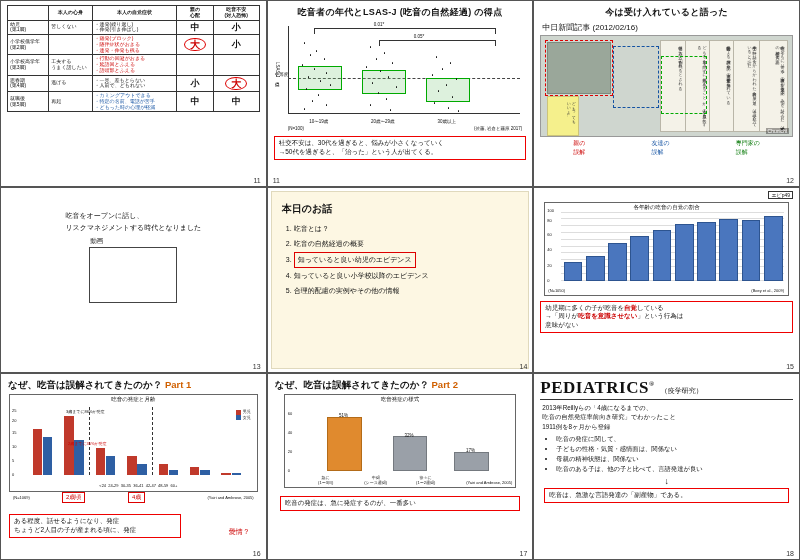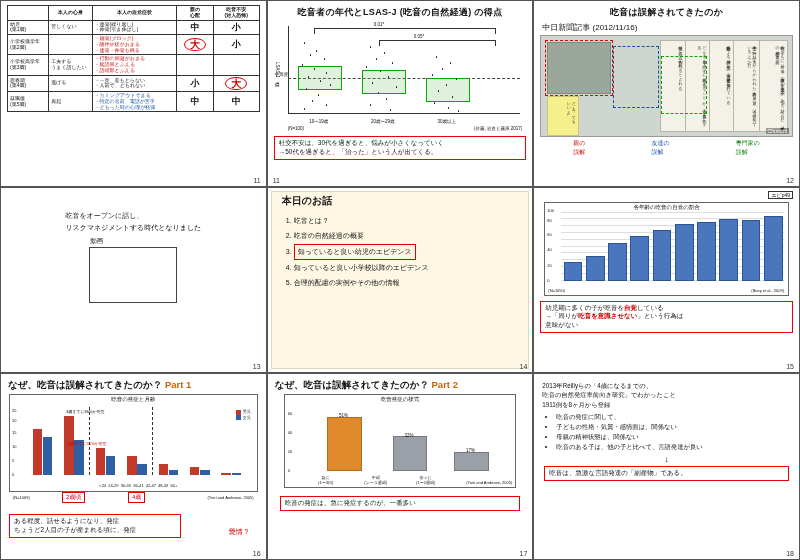--- a/index.html
+++ b/index.html
@@ -50,21 +50,21 @@
   .u-blue{color:#1352a2;}
   .u-green{color:#0a7a0a;}
 
   
   .s13{display:flex;flex-direction:column;align-items:center;justify-content:flex-start;height:100%;}
   .s13 .txt{font-size:7px;line-height:1.7;margin-top:18px;text-align:left;}
   .videoBox{width:86px;height:54px;border:1px solid #444;background:#fff;margin-top:14px;position:relative;}
   .videoBox .cap{position:absolute;top:-11px;left:0;font-size:6.5px;}
 
   
-  .s14{background:#fdf7e3;border:1px solid #e0d9bd;height:100%;box-sizing:border-box;padding:0 8px;}
+  .s14{background:#fdf7e3;border:1px solid #e0d9bd;height:100%;box-sizing:border-box;padding:8px 8px;}
   .s14 h3{font-size:10px;margin:2px 0 6px 2px;font-weight:bold;}
   .s14 ol{margin:0;padding-left:14px;font-size:7px;line-height:2.0;}
   .s14 li{margin-bottom:1px;}
   .hi{border:1.3px solid #d00;display:inline-block;padding:0px 3px;}
 
   
   .epi{position:absolute;right:6px;top:3px;border:1px solid #333;font-size:5px;padding:0 2px;background:#fff;}
   .bc{position:relative;height:92px;margin:10px 4px 0 4px;border:1px solid #666;background:#fff;}
   .bc .plot{position:absolute;left:16px;right:4px;top:10px;bottom:14px;}
   .bc .gl{position:absolute;left:0;right:0;border-top:1px solid #ddd;}
@@ -228,22 +228,22 @@
       <div class="n-lab" style="left:14px;bottom:-1px;">(N=100)</div>
       <div class="n-lab" style="right:4px;bottom:-1px;">(佐藤, 岩倉と藤原 2017)</div>
     </div>
     <div class="callout" style="margin-top:6px;">
       社交不安は、30代を過ぎると、悩みが小さくなっていく<br>→50代を過ぎると、「治った」という人が出てくる。
     </div>
     <div class="pgnum" style="left:5px;right:auto;">11</div>
   </div>
 
   <div class="slide">
-    <div class="s-title">吃音は誤解されてきたのか</div>
-    <div style="font-size:8px;margin:2px 0 2px 2px;">中日新聞記事 (2012/11/16)</div>
+    <div class="s-title">今は受け入れていると語った</div>
+    <div style="font-size:8px;margin:2px 0 2px 2px;">中日新聞記事 (2012/02/16)</div>
     <div class="np-wrap">
       <div class="np-col" style="right:4px;width:26px;">吃音の子どもに寄り添う　保護者の会が交流会を開き、悩みを語り合った。専門家は早期の相談が大切と話す。</div>
       <div class="np-col" style="right:32px;width:24px;">小学生の時に話し方をからかわれた経験を振り返り、今は受け入れていると語った。</div>
       <div class="np-col" style="right:58px;width:22px;">言語聴覚士による訓練や学校との連携の重要性が指摘されている。</div>
       <div class="np-col" style="right:82px;width:22px;">どもる事を隠さずに周囲に伝えることが、本人の負担を軽くする。</div>
       <div class="np-col" style="right:106px;width:20px;">吃音は百人に一人の割合で現れるとされる。</div>
       <div class="np-photo" style="left:6px;top:6px;width:62px;height:50px;"></div>
       <div class="np-yellow" style="left:6px;top:60px;width:26px;height:34px;">どもっても<br>いいよ…</div>
       <div class="np-mask" style="left:4px;top:4px;width:66px;height:54px;"></div>
       <div class="np-mask blue" style="left:72px;top:10px;width:44px;height:60px;"></div>
@@ -411,20 +411,24 @@
       <div class="bcx" style="left:24px;bottom:2px;width:34px;">急に<br>(1〜3日)</div>
       <div class="bcx" style="left:72px;bottom:2px;width:38px;">中間<br>(シース週間)</div>
       <div class="bcx" style="left:122px;bottom:2px;width:38px;">徐々に<br>(1〜2週間)</div>
       <div class="smallsrc" style="right:3px;bottom:2px;">(Yairi and Ambrose, 2005)</div>
     </div>
     <div class="callout" style="margin:8px 6px 0 6px;">吃音の発症は、急に発症するのが、一番多い</div>
     <div class="pgnum">17</div>
   </div>
 
   <div class="slide s18">
+    <div style="display:flex;align-items:baseline;gap:6px;border-bottom:1px solid #333;padding-bottom:1px;">
+      <span class="ped"><span>PEDIATRICS</span><sup>®</sup></span>
+      <span style="font-size:7px;">（疫学研究）</span>
+    </div>
     <p>2013年Reillyらの「4歳になるまでの、<br>吃音の自然発症率前向き研究」でわかったこと<br>1911例を8ヶ月から登録</p>
     <ul>
       <li>吃音の発症に関して、</li>
       <li>子どもの性格・気質・感情面は、関係ない</li>
       <li>母親の精神状態は、関係ない</li>
       <li>吃音のある子は、他の子と比べて、言語発達が良い</li>
     </ul>
     <div style="text-align:center;font-size:9px;margin:2px 0;">↓</div>
     <div class="callout" style="margin:0 4px;">吃音は、急激な言語発達の「副産物」である。</div>
     <div class="pgnum">18</div>

